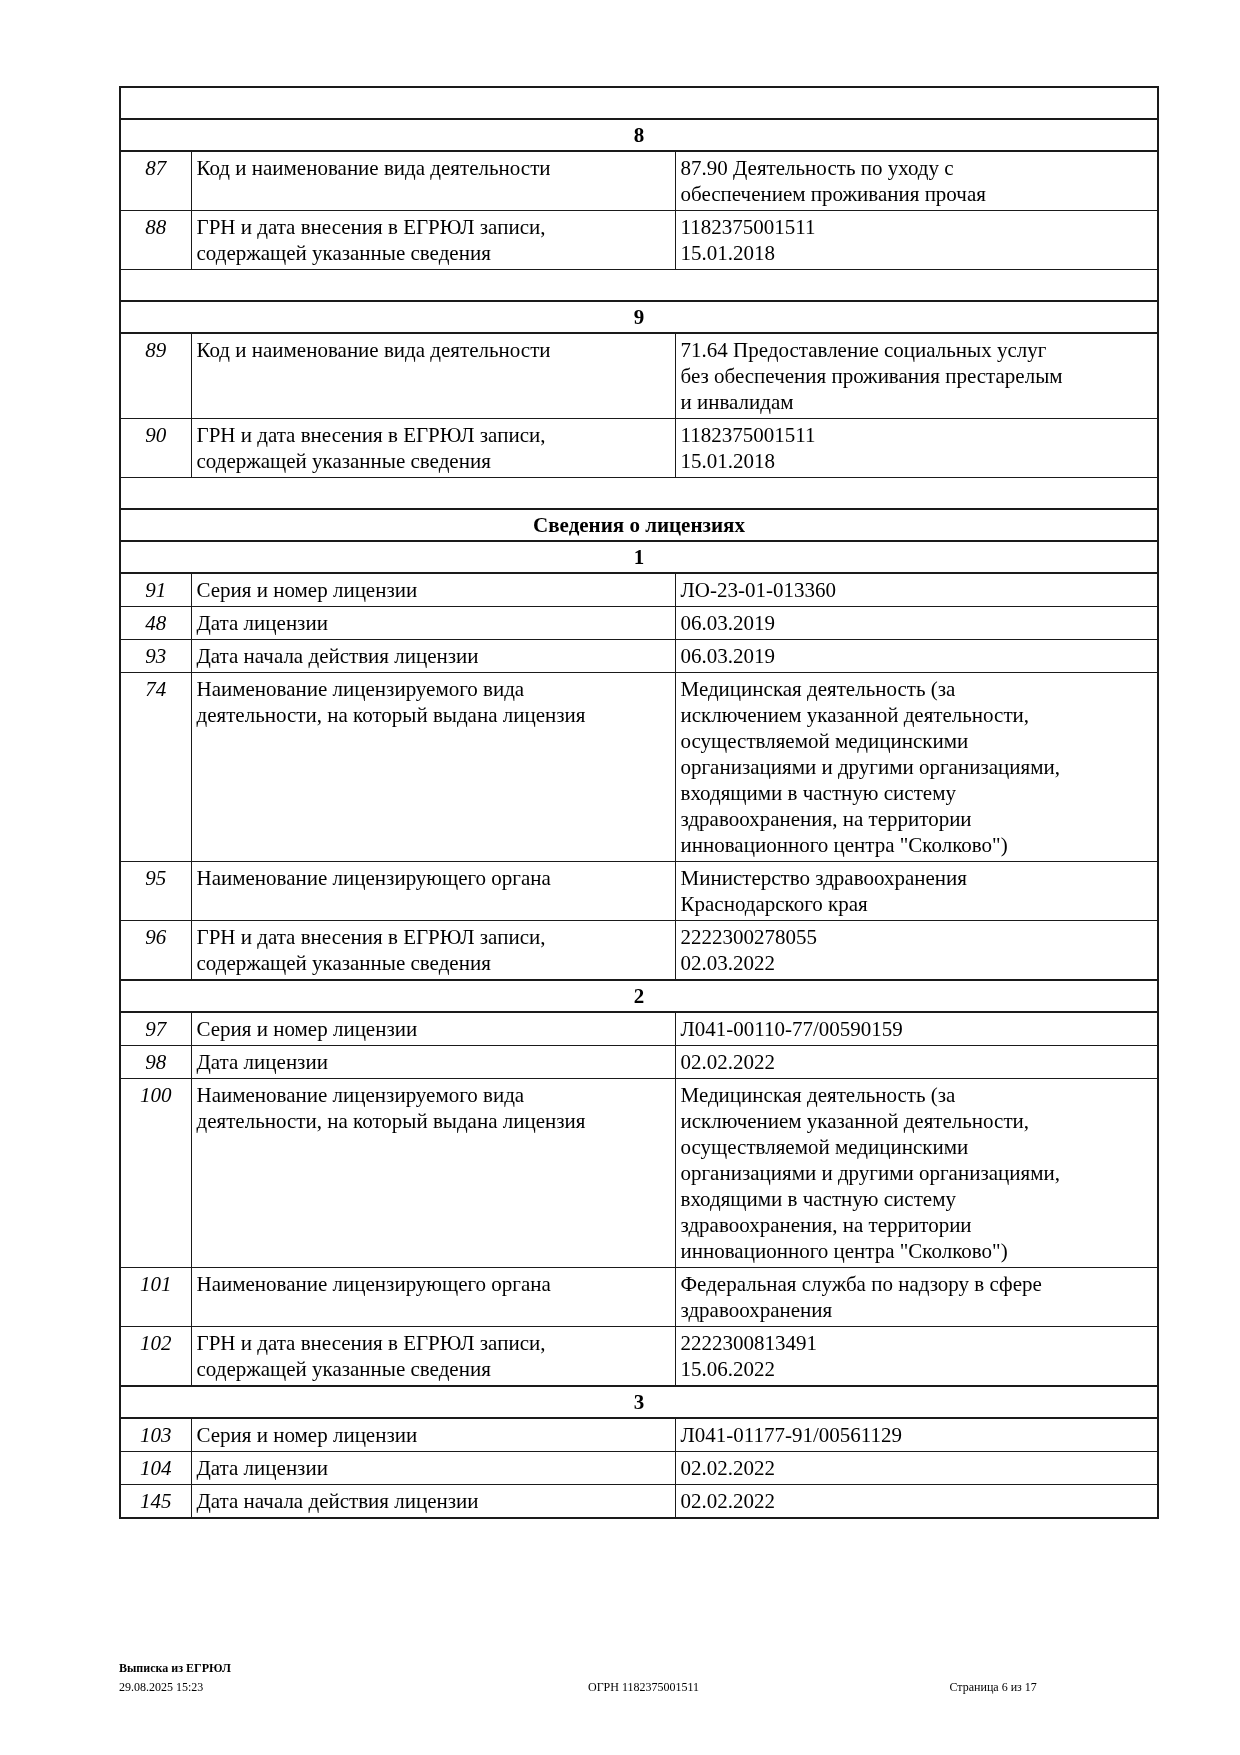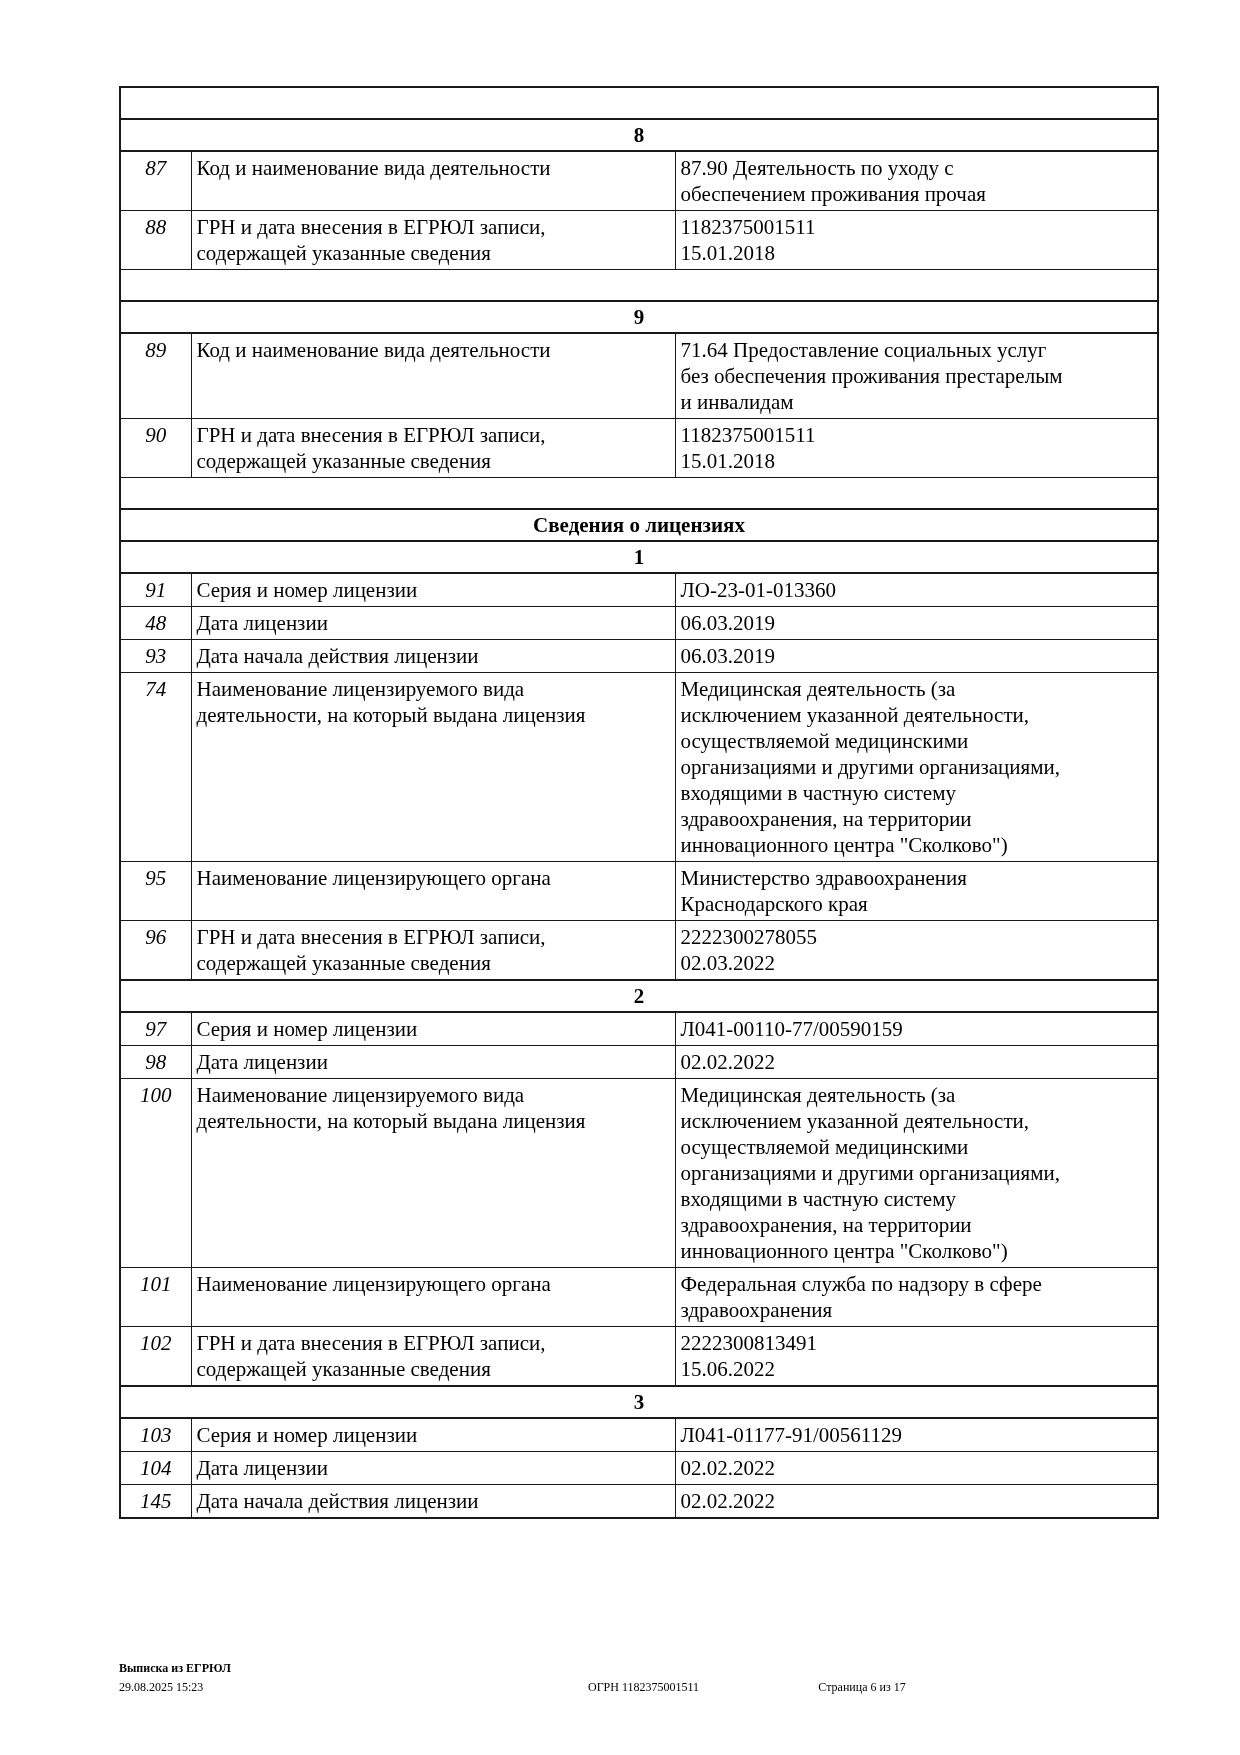--- a/index.html
+++ b/index.html
@@ -46,21 +46,21 @@
     position: absolute;
     left: 119px; top: 1659px;
     width: 1049px;
     display: flex;
     align-items: flex-end;
     font-size: 12px;
     line-height: 19px;
   }
   .footer-left  { flex: 1; text-align: left; }
   .footer-center{ flex: 1; text-align: center; white-space: nowrap; }
-  .footer-right { flex: 1; text-align: left; }
+  .footer-right { flex: 1; text-align: center; }
   .bold { font-weight: bold; }
 </style>
 </head>
 <body>
 
 <div class="page">
 
   <table class="egrul">
     <colgroup>
       <col style="width:71px">

